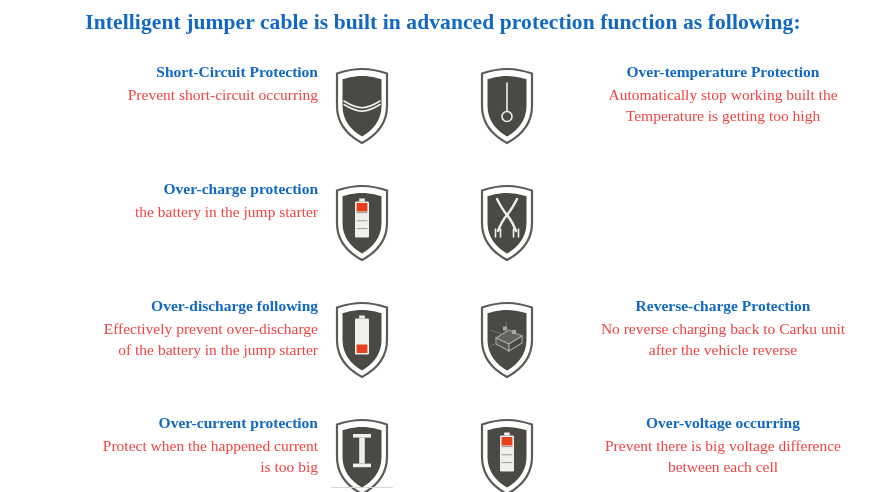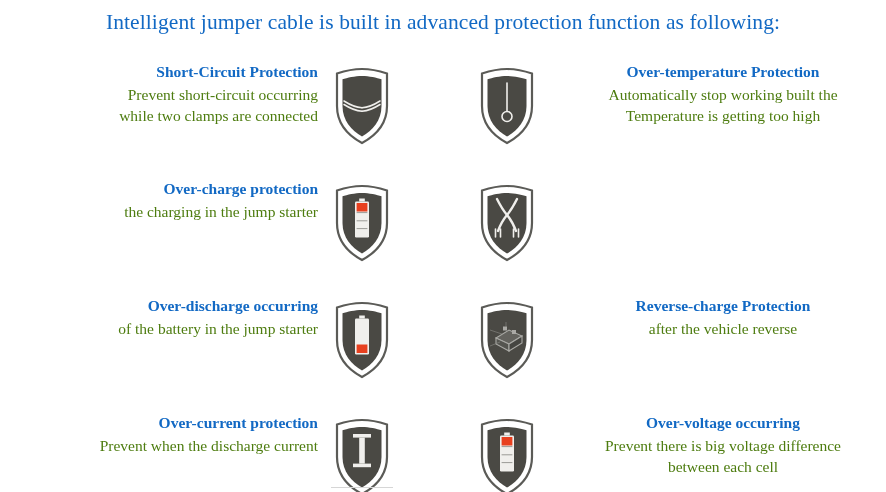--- a/index.html
+++ b/index.html
@@ -22,21 +22,21 @@
   }
 
   
   .title {
     position: absolute;
     left: 0;
     top: 10px;
     width: 886px;
     text-align: center;
     font-family: "Liberation Serif", serif;
-    font-weight: normal;
+    font-weight: bold;
     font-size: 21.5px;
     letter-spacing: 0.1px;
     color: #1269c4;
     white-space: nowrap;
   }
 
   
   .rows {
     position: absolute;
     left: 0;
@@ -64,21 +64,21 @@
     font-size: 15.5px;
     color: #1269c4;
     line-height: 20px;
     margin: 0 0 2px 0;
     white-space: nowrap;
   }
   .cell.left .feat-title { }
   .feat-desc {
     font-family: "Liberation Serif", serif;
     font-size: 15.5px;
-    color: #4d7c0f;
+    color: #ef4444;
     line-height: 21px;
     margin: 0;
   }
 
   
   .icon-slot {
     position: absolute;
     top: 4px;
     width: 62px;
     height: 80px;
@@ -104,21 +104,20 @@
 
   <div class="title">Intelligent jumper cable is built in advanced protection function as following:</div>
 
   <div class="rows">
 
     <div class="row">
 
       <div class="cell left">
         <div class="feat-title">Short-Circuit Protection</div>
         <div class="feat-desc">Prevent short-circuit occurring</div>
-        <div class="feat-desc">while two clamps are connected</div>
       </div>
 
       <div class="icon-slot col-a">
         <svg viewBox="0 0 62 80" xmlns="http://www.w3.org/2000/svg">
           <path d="M31 3 C22 3 12 5.5 6 7.5 L6 40 C6 58 18 70 31 77 C44 70 56 58 56 40 L56 7.5 C50 5.5 40 3 31 3 Z" fill="#ffffff" stroke="#5b5b57" stroke-width="2.2"></path>
           <path d="M31 10 C24 10 16 11.8 11.5 13.3 L11.5 40 C11.5 54.5 20.5 64.5 31 70.5 C41.5 64.5 50.5 54.5 50.5 40 L50.5 13.3 C46 11.8 38 10 31 10 Z" fill="#4a4944"></path>
           <g stroke="#f0efec" stroke-width="1.5" fill="none" stroke-linecap="round">
             <path d="M13 35 C20 39.5 27 41.5 31 41.8"></path>
             <path d="M49 35 C42 39.5 35 41.5 31 41.8"></path>
             <path d="M13 38.5 C20 43 27 45 31 45.3"></path>
@@ -142,21 +141,21 @@
         <div class="feat-title">Over-temperature Protection</div>
         <div class="feat-desc">Automatically stop working built the</div>
         <div class="feat-desc">Temperature is getting too high</div>
       </div>
     </div>
 
     <div class="row">
 
       <div class="cell left">
         <div class="feat-title">Over-charge protection</div>
-        <div class="feat-desc">the charging in the jump starter</div>
+        <div class="feat-desc">the battery in the jump starter</div>
       </div>
 
       <div class="icon-slot col-a">
         <svg viewBox="0 0 62 80" xmlns="http://www.w3.org/2000/svg">
           <path d="M31 3 C22 3 12 5.5 6 7.5 L6 40 C6 58 18 70 31 77 C44 70 56 58 56 40 L56 7.5 C50 5.5 40 3 31 3 Z" fill="#ffffff" stroke="#5b5b57" stroke-width="2.2"></path>
           <path d="M31 10 C24 10 16 11.8 11.5 13.3 L11.5 40 C11.5 54.5 20.5 64.5 31 70.5 C41.5 64.5 50.5 54.5 50.5 40 L50.5 13.3 C46 11.8 38 10 31 10 Z" fill="#4a4944"></path>
           <rect x="28.2" y="15.5" width="5.6" height="3" fill="#f0efec"></rect>
           <rect x="24" y="18.5" width="14" height="36" rx="1.2" fill="#f0efec"></rect>
           <rect x="25.6" y="20" width="10.8" height="8.5" fill="#e8401f"></rect>
           <g stroke="#9a9a96" stroke-width="1" fill="none">
@@ -182,21 +181,22 @@
             <path d="M42.5 46 L42.5 54"></path>
           </g>
         </svg>
       </div>
 
     </div>
 
     <div class="row">
 
       <div class="cell left">
-        <div class="feat-title">Over-discharge occurring</div>
+        <div class="feat-title">Over-discharge following</div>
+        <div class="feat-desc">Effectively prevent over-discharge</div>
         <div class="feat-desc">of the battery in the jump starter</div>
       </div>
 
       <div class="icon-slot col-a">
         <svg viewBox="0 0 62 80" xmlns="http://www.w3.org/2000/svg">
           <path d="M31 3 C22 3 12 5.5 6 7.5 L6 40 C6 58 18 70 31 77 C44 70 56 58 56 40 L56 7.5 C50 5.5 40 3 31 3 Z" fill="#ffffff" stroke="#5b5b57" stroke-width="2.2"></path>
           <path d="M31 10 C24 10 16 11.8 11.5 13.3 L11.5 40 C11.5 54.5 20.5 64.5 31 70.5 C41.5 64.5 50.5 54.5 50.5 40 L50.5 13.3 C46 11.8 38 10 31 10 Z" fill="#4a4944"></path>
           <rect x="28.2" y="15.5" width="5.6" height="3" fill="#f0efec"></rect>
           <rect x="24" y="18.5" width="14" height="36" rx="1.2" fill="#f0efec"></rect>
           <rect x="25.6" y="44.5" width="10.8" height="8.5" fill="#e8401f"></rect>
@@ -217,29 +217,31 @@
           <g stroke="#8d8d88" stroke-width="0.9" fill="none" opacity="0.65">
             <path d="M14 30 L26 34"></path>
             <path d="M14 46 L24 42"></path>
             <path d="M30 22 L30 27"></path>
           </g>
         </svg>
       </div>
 
       <div class="cell right">
         <div class="feat-title">Reverse-charge Protection</div>
+        <div class="feat-desc">No reverse charging back to Carku unit</div>
         <div class="feat-desc">after the vehicle reverse</div>
       </div>
     </div>
 
     <div class="row last">
 
       <div class="cell left">
         <div class="feat-title">Over-current protection</div>
-        <div class="feat-desc">Prevent when the discharge current</div>
+        <div class="feat-desc">Protect when the happened current</div>
+        <div class="feat-desc">is too big</div>
       </div>
 
       <div class="icon-slot col-a">
         <svg viewBox="0 0 62 80" xmlns="http://www.w3.org/2000/svg">
           <path d="M31 3 C22 3 12 5.5 6 7.5 L6 40 C6 58 18 70 31 77 C44 70 56 58 56 40 L56 7.5 C50 5.5 40 3 31 3 Z" fill="#ffffff" stroke="#5b5b57" stroke-width="2.2"></path>
           <path d="M31 10 C24 10 16 11.8 11.5 13.3 L11.5 40 C11.5 54.5 20.5 64.5 31 70.5 C41.5 64.5 50.5 54.5 50.5 40 L50.5 13.3 C46 11.8 38 10 31 10 Z" fill="#4a4944"></path>
           <g fill="#f0efec">
             <rect x="22" y="17" width="18" height="3.6"></rect>
             <rect x="28.2" y="20.6" width="5.6" height="26"></rect>
             <rect x="22" y="46.6" width="18" height="3.6"></rect>

